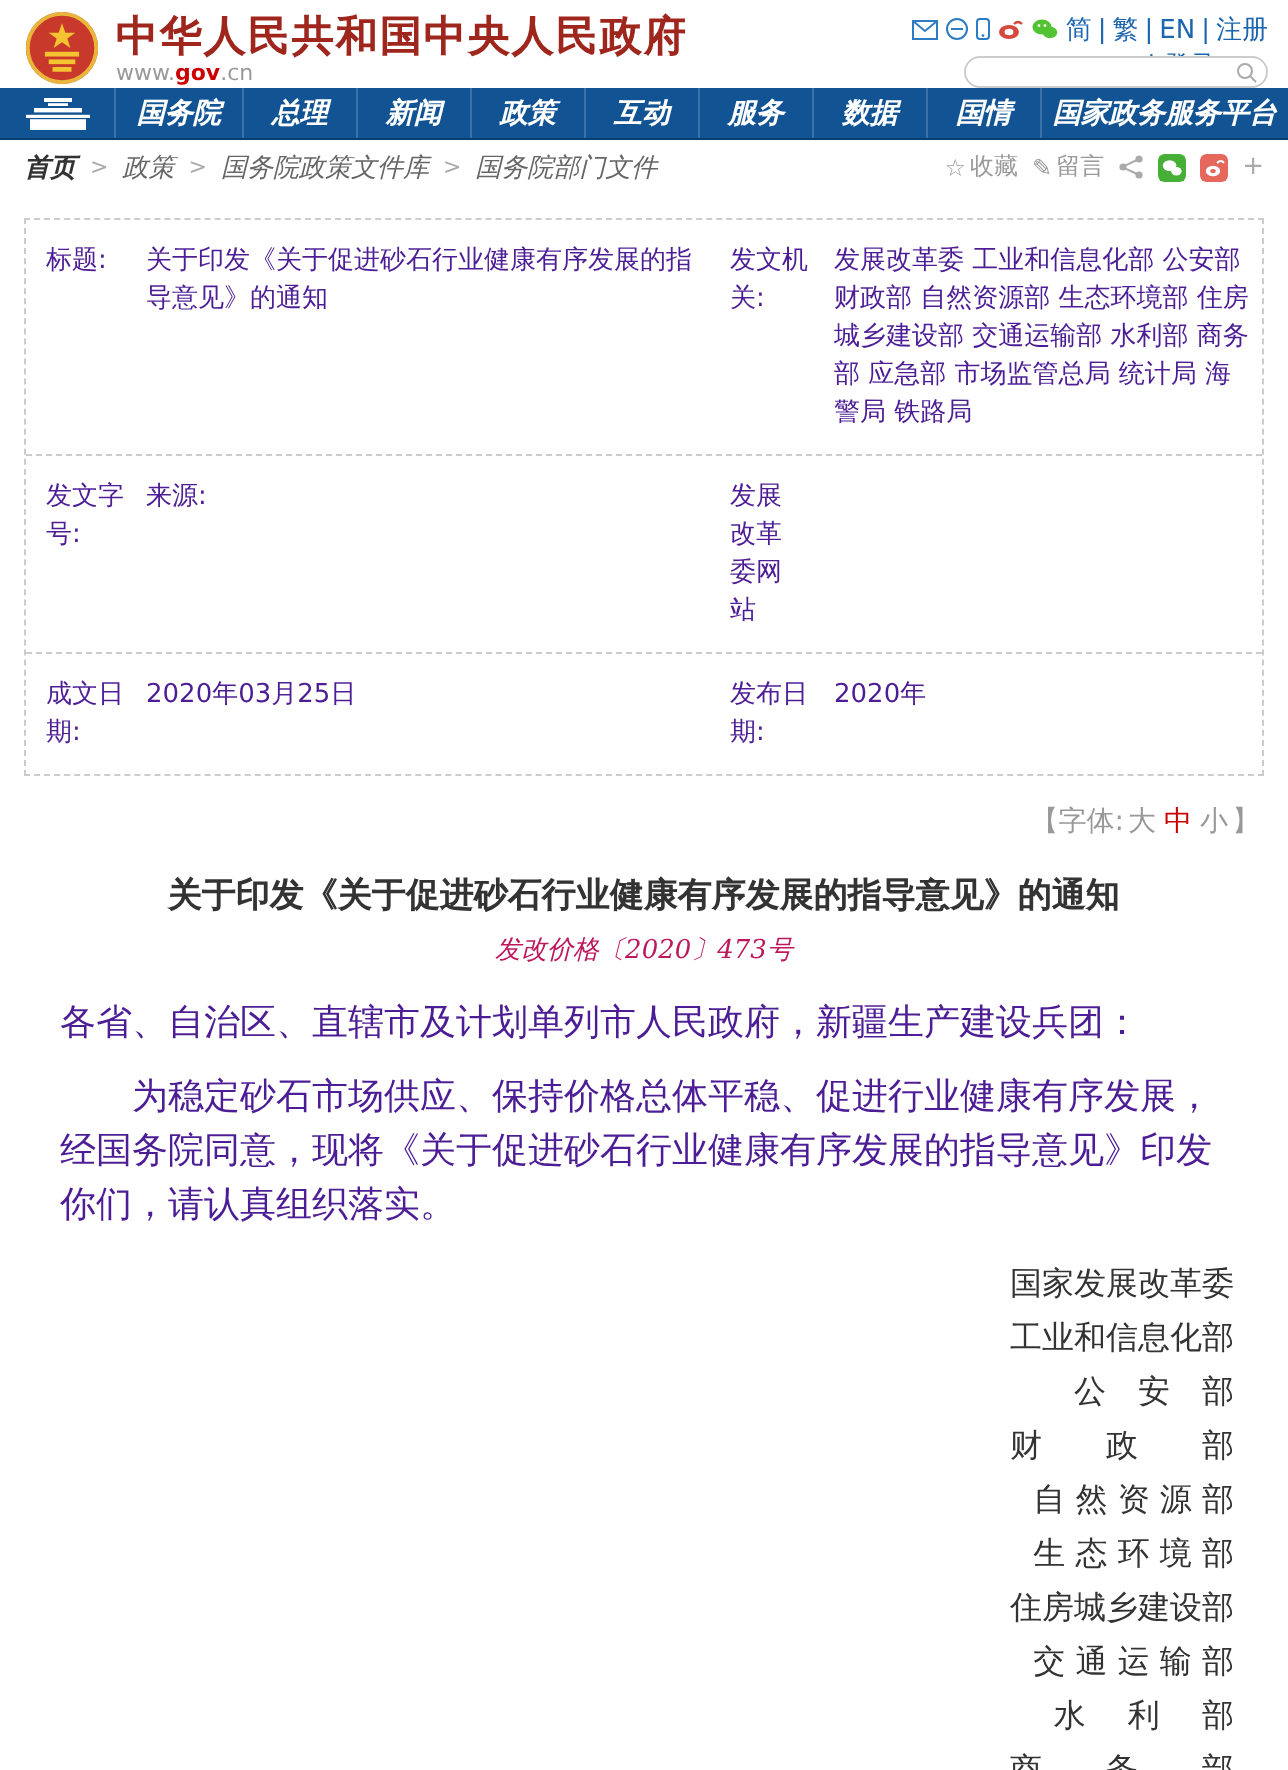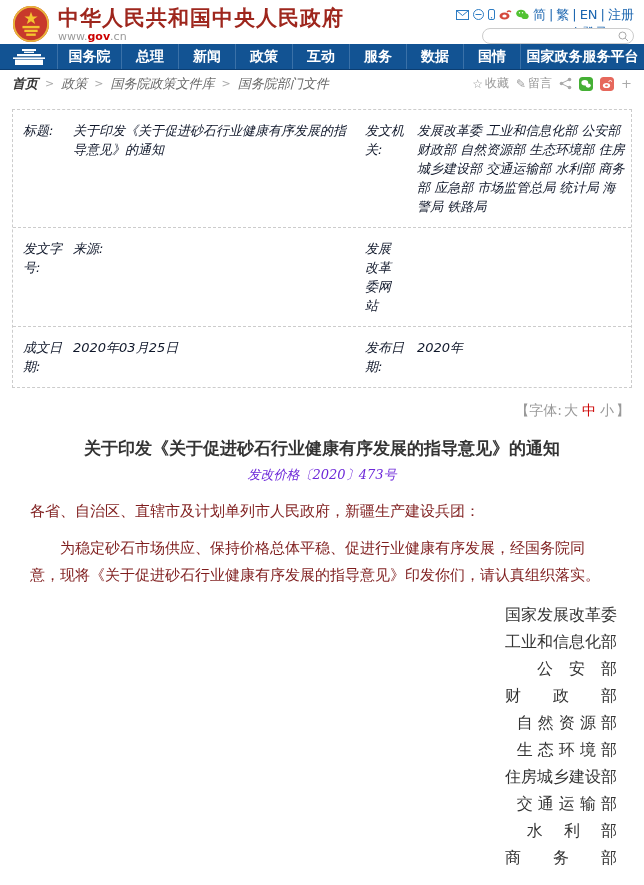--- a/index.html
+++ b/index.html
@@ -18,50 +18,50 @@
   .lang-row { display:inline; font-size:13px; color:#1c66b0; }
   .lang-row a { color:#1c66b0; text-decoration:none; }
   .lang-sep { color:#1c66b0; margin:0 3px; }
   .login-frag { font-size:13px; color:#1c66b0; height:9px; overflow:hidden; display:block; margin-right:26px; }
   .search-pill { position:absolute; right:0; top:24px; width:152px; height:16px; background:#fff; border:1px solid #ccc; border-radius:9px; z-index:2; }
   .search-pill input { width:128px; height:13px; border:0; outline:0; background:transparent; font-size:10px; margin-left:8px; }
   .mag { position:absolute; right:4px; top:2px; }
 
   
   .nav { display:flex; height:26px; background:#125393; border-bottom:1px solid #0c3e72; }
-  .nav-cell { display:flex; align-items:center; justify-content:center; color:#fff; font-size:14px; font-weight:bold; border-left:1px solid #3a71a8; cursor:pointer; }
+  .nav-cell { display:flex; align-items:center; justify-content:center; color:#fff; font-size:14px; font-weight:bold; border-left:1px solid #3a71a8; cursor:pointer;font-style:italic; }
   .nav-cell:first-child { border-left:0; width:57px; }
   .nav-w1 { width:64px; } .nav-w { width:57px; } .nav-last { flex:1; }
 
   
   .crumb { display:flex; align-items:center; height:27px; padding:0 12px; font-size:13px; color:#666; }
   .crumb .home { color:#333; font-weight:bold; }
   .crumb a { color:#666; text-decoration:none;font-style:italic; }
   .csep { color:#aaa; margin:0 7px; font-size:11px; }
   .crumb-actions { margin-left:auto; display:flex; align-items:center; gap:7px; font-size:12px; color:#999; }
   .act { display:inline-flex; align-items:center; gap:2px; cursor:pointer; }
   .sq { width:14px; height:14px; border-radius:3px; display:inline-block; }
   .plus { color:#aaa; font-size:13px; cursor:pointer; }
 
   
-  .meta { margin:12px 12px 0 12px; border:1px dashed #ccc; font-size:13px; color:#0f172a;font-style:italic; }
+  .meta { margin:12px 12px 0 12px; border:1px dashed #ccc; font-size:13px; color:#4c1d95; }
   .mrow { display:grid; grid-template-columns:50px 292px 52px auto; border-top:1px dashed #ccc; }
   .mrow:first-child { border-top:0; }
   .mcell { padding:11px 6px 11px 10px; line-height:19px; word-break:break-all; }
   .mlabel { padding-right:0; }
 
   
   .fontbar { text-align:right; margin:14px 14px 0 0; font-size:14px; color:#999; }
   .fontbar .mid { color:#c00; }
   .fsz { cursor:pointer; margin:0 2px; }
 
   
   .doc-title { text-align:center; font-size:17px; font-weight:bold; color:#333; margin-top:16px; line-height:24px; }
-  .doc-no { text-align:center; font-size:13px; color:#6d28d9; font-family:"DejaVu Serif",serif; font-style:italic; margin-top:6px; }
-  .body-text { margin:14px 30px 0 30px; font-size:15px; line-height:27px; color:#7f1d1d; }
+  .doc-no { text-align:center; font-size:13px; color:#be185d; font-family:"DejaVu Serif",serif; font-style:italic; margin-top:6px; }
+  .body-text { margin:14px 30px 0 30px; font-size:18px; line-height:27px; color:#4c1d95; }
   .body-text p.indent { text-indent:2em; margin-top:10px; }
   .signers { position:relative; margin:12px 27px 0 0; text-align:right; font-size:16px; color:#333; }
   .signers .line { display:block; line-height:27px; position:relative; z-index:1; white-space:pre; }
 </style>
 </head>
 <body>
 
 <div class="hdr">
   <svg class="emblem" viewBox="0 0 40 40">
     <circle cx="20" cy="20" r="19" fill="#c8392b"></circle>

